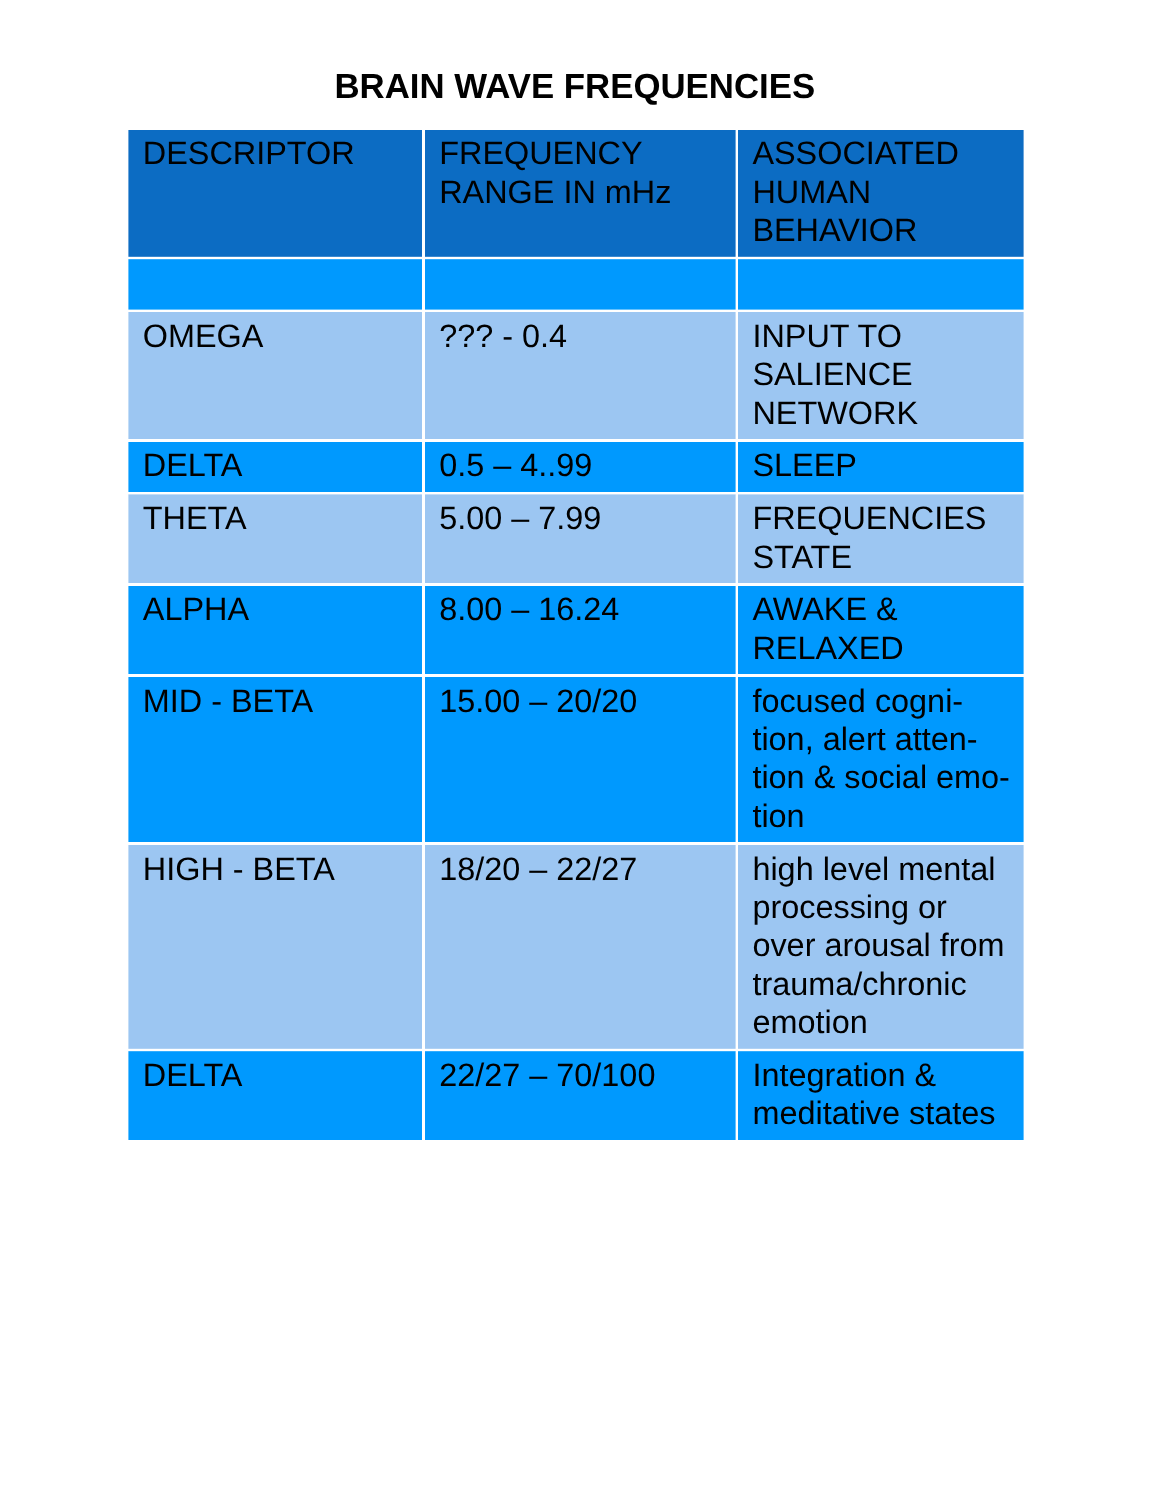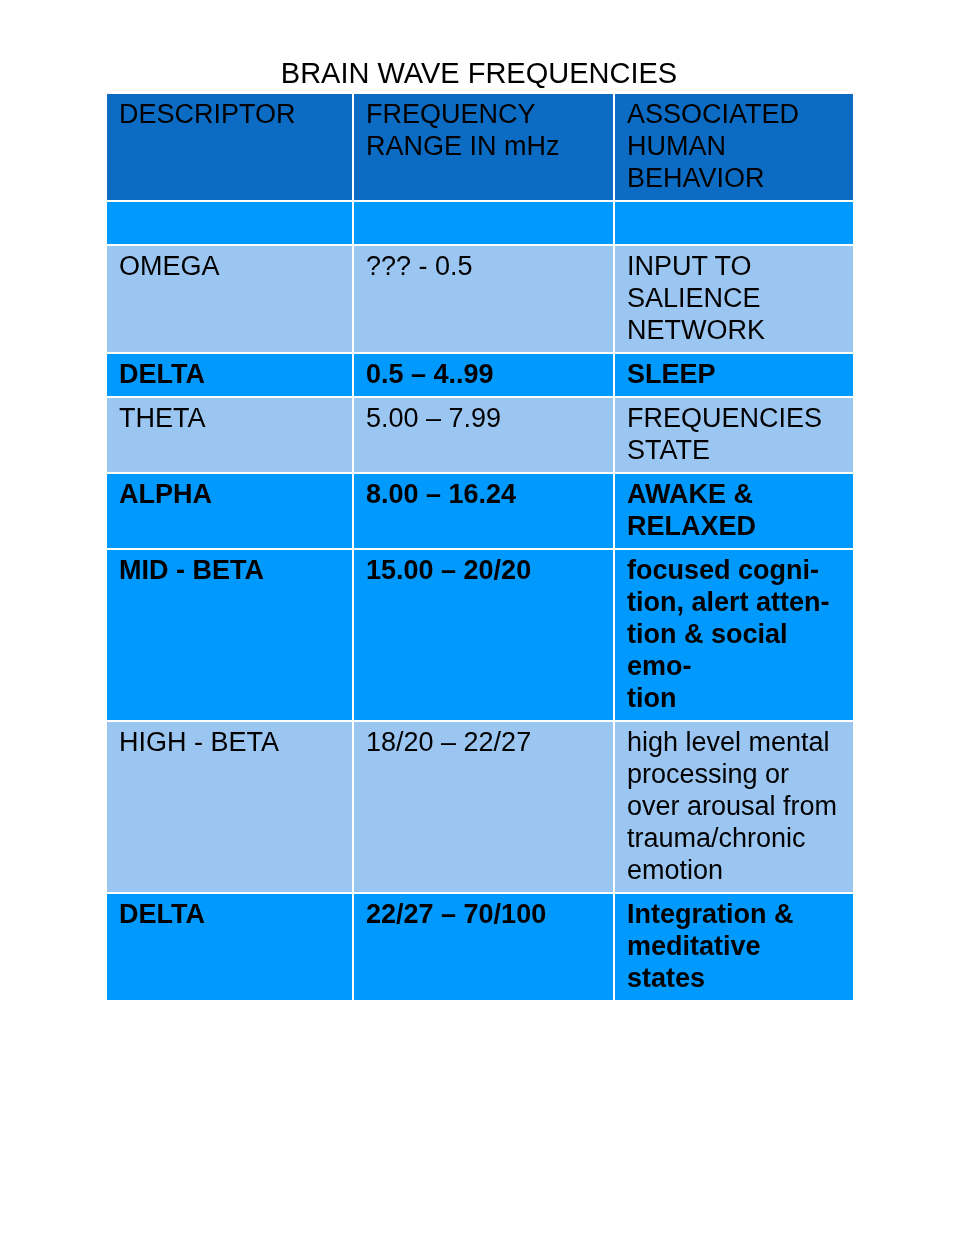--- a/index.html
+++ b/index.html
@@ -16,26 +16,26 @@
     overflow: hidden;
   }
   .page-title {
     position: absolute;
     top: 58px;
     left: 105px;
     width: 748px;
     text-align: center;
     font-size: 29px;
     line-height: 1.1;
-    font-weight: 400;
+    font-weight: 700;
     color: var(--text, #000000);
   }
   table.bw-table {
     position: absolute;
-    top: 92px;
+    top: 106px;
     left: 105px;
     width: 748px;
     border-collapse: collapse;
     table-layout: fixed;
   }
   table.bw-table col.c1 { width: 247px; }
   table.bw-table col.c2 { width: 261px; }
   table.bw-table col.c3 { width: 240px; }
   table.bw-table th,
   table.bw-table td {
@@ -44,21 +44,21 @@
     text-align: left;
     padding: 4px 8px 6px 12px;
     font-size: 27px;
     line-height: 32px;
     font-weight: 400;
     color: var(--text, #000000);
     white-space: pre-line;
     overflow: hidden;
   }
   tr.row-header th { background: var(--header-bg, #0c6cc3); }
-  tr.row-bright td { background: var(--row-bright, #0099fe); font-weight: bold; }
+  tr.row-bright td { background: var(--row-bright, #0099fe); }
   tr.row-light  td { background: var(--row-light, #9cc6f2); }
   tr.row-empty  td { height: 32px; }
 </style>
 </head>
 <body>
 
 <div class="page-title">BRAIN WAVE FREQUENCIES</div>
 
 <table class="bw-table">
   <colgroup>
@@ -75,21 +75,21 @@
 HUMAN
 BEHAVIOR</th>
     </tr>
     <tr class="row-bright row-empty">
       <td></td>
       <td></td>
       <td></td>
     </tr>
     <tr class="row-light">
       <td>OMEGA</td>
-      <td>??? - 0.5</td>
+      <td>??? - 0.4</td>
       <td>INPUT TO
 SALIENCE
 NETWORK</td>
     </tr>
     <tr class="row-bright">
       <td>DELTA</td>
       <td>0.5 – 4..99</td>
       <td>SLEEP</td>
     </tr>
     <tr class="row-light">

